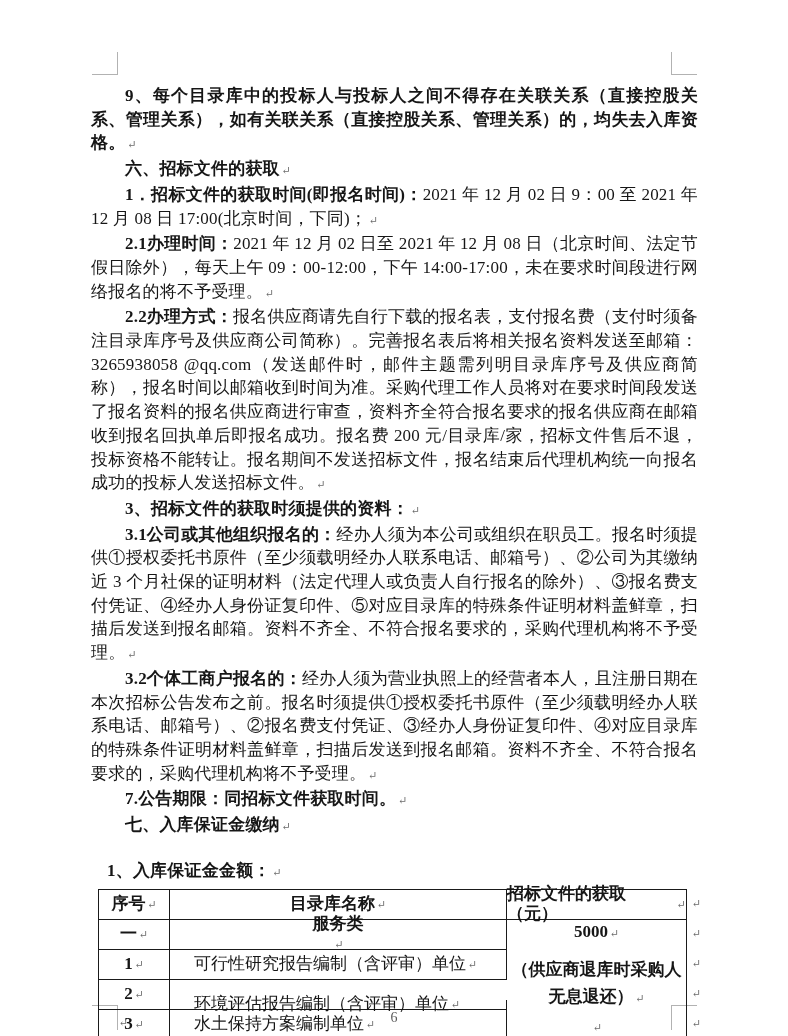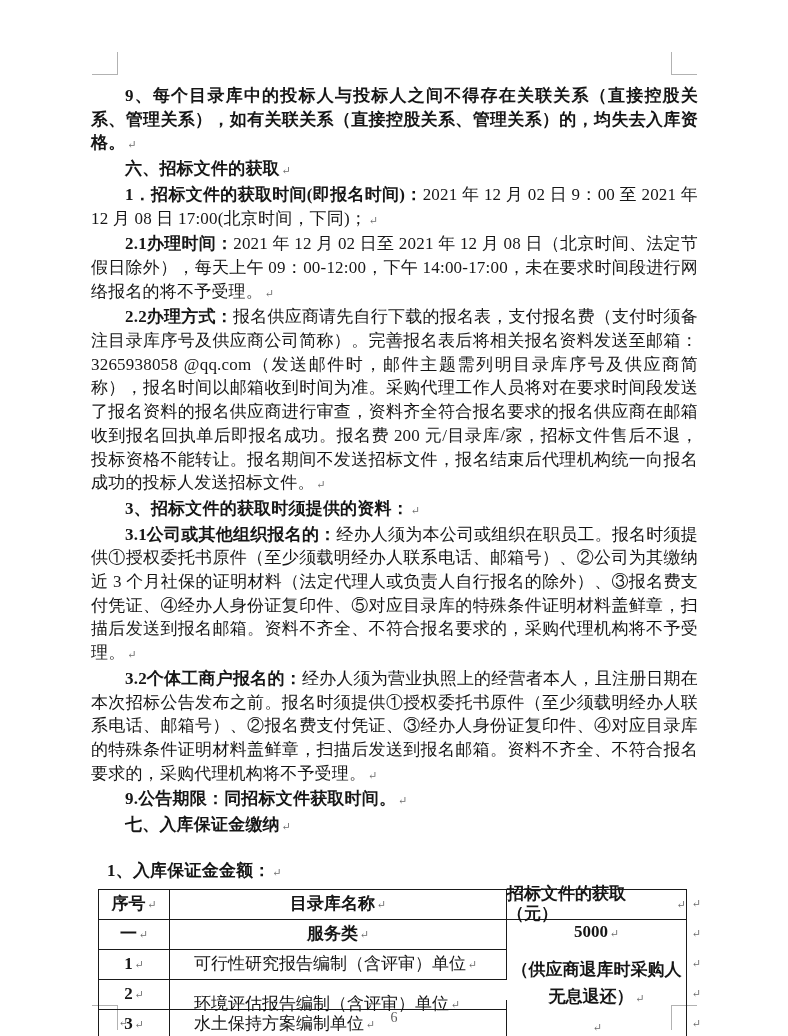--- a/index.html
+++ b/index.html
@@ -66,21 +66,21 @@
 <div class="content">
   <div id="paras">
       <p class="para ind2"><span class="b">9、每个目录库中的投标人与投标人之间不得存在关联关系（直接控股关系、管理关系），如有关联关系（直接控股关系、管理关系）的，均失去入库资格。</span><span class="pmark">↵</span></p>
       <p class="para ind2"><span class="b">六、招标文件的获取</span><span class="pmark">↵</span></p>
       <p class="para ind2"><span class="b">1．招标文件的获取时间(即报名时间)：</span><span>2021 年 12 月 02 日 9：00 至 2021 年 12 月 08 日 17:00(北京时间，下同)；</span><span class="pmark">↵</span></p>
       <p class="para ind2"><span class="b">2.1办理时间：</span><span>2021 年 12 月 02 日至 2021 年 12 月 08 日（北京时间、法定节假日除外），每天上午 09：00-12:00，下午 14:00-17:00，未在要求时间段进行网络报名的将不予受理。</span><span class="pmark">↵</span></p>
       <p class="para ind2"><span class="b">2.2办理方式：</span><span>报名供应商请先自行下载的报名表，支付报名费（支付时须备注目录库序号及供应商公司简称）。完善报名表后将相关报名资料发送至邮箱：3265938058 @qq.com（发送邮件时，邮件主题需列明目录库序号及供应商简称），报名时间以邮箱收到时间为准。采购代理工作人员将对在要求时间段发送了报名资料的报名供应商进行审查，资料齐全符合报名要求的报名供应商在邮箱收到报名回执单后即报名成功。报名费 200 元/目录库/家，招标文件售后不退，投标资格不能转让。报名期间不发送招标文件，报名结束后代理机构统一向报名成功的投标人发送招标文件。</span><span class="pmark">↵</span></p>
       <p class="para ind2"><span class="b">3、招标文件的获取时须提供的资料：</span><span class="pmark">↵</span></p>
       <p class="para ind2"><span class="b">3.1公司或其他组织报名的：</span><span>经办人须为本公司或组织在职员工。报名时须提供①授权委托书原件（至少须载明经办人联系电话、邮箱号）、②公司为其缴纳近 3 个月社保的证明材料（法定代理人或负责人自行报名的除外）、③报名费支付凭证、④经办人身份证复印件、⑤对应目录库的特殊条件证明材料盖鲜章，扫描后发送到报名邮箱。资料不齐全、不符合报名要求的，采购代理机构将不予受理。</span><span class="pmark">↵</span></p>
       <p class="para ind2"><span class="b">3.2个体工商户报名的：</span><span>经办人须为营业执照上的经营者本人，且注册日期在本次招标公告发布之前。报名时须提供①授权委托书原件（至少须载明经办人联系电话、邮箱号）、②报名费支付凭证、③经办人身份证复印件、④对应目录库的特殊条件证明材料盖鲜章，扫描后发送到报名邮箱。资料不齐全、不符合报名要求的，采购代理机构将不予受理。</span><span class="pmark">↵</span></p>
-      <p class="para ind2"><span class="b">9.公告期限：同招标文件获取时间。</span><span class="pmark">↵</span></p>
+      <p class="para ind2"><span class="b">7.公告期限：同招标文件获取时间。</span><span class="pmark">↵</span></p>
       <p class="para ind2"><span class="b">七、入库保证金缴纳</span><span class="pmark">↵</span></p>
       <p class="para ind1"><span class="b">1、入库保证金金额：</span><span class="pmark">↵</span></p>
     </div>
   <div class="tbl-wrap">
     <div class="tbl" id="tbl">
         <div class="cell" style="grid-area: 1 / 1;">
           <span class="b">序号</span>
           <span class="pmark">↵</span>
         </div>
         <div class="cell" style="grid-area: 1 / 2;">
@@ -88,21 +88,21 @@
           <span class="pmark">↵</span>
         </div>
         <div class="cell" style="grid-area: 1 / 3;">
           <span class="b">招标文件的获取（元）</span>
           <span class="pmark">↵</span>
         </div>
         <div class="cell" style="grid-area: 2 / 1;">
           <span class="b">一</span>
           <span class="pmark">↵</span>
         </div>
-        <div class="cell" style="grid-area: 2 / 2;">
+        <div class="cell" style="grid-area: 2 / 2; flex-direction: column;">
           <span class="b">服务类</span>
           <span class="pmark">↵</span>
         </div>
         <div class="cell dep" style="grid-area: 2 / 3 / span 4;">
           <div><span class="b">5000</span><span class="pmark">↵</span></div>
           <div style="width: 176px; margin-top: 9px;"><span class="b">（供应商退库时采购人无息退还）</span><span class="pmark">↵</span></div>
           <div><span class="pmark">↵</span></div>
         </div>
         <div class="cell" style="grid-area: 3 / 1;">
           <span class="b">1</span>

